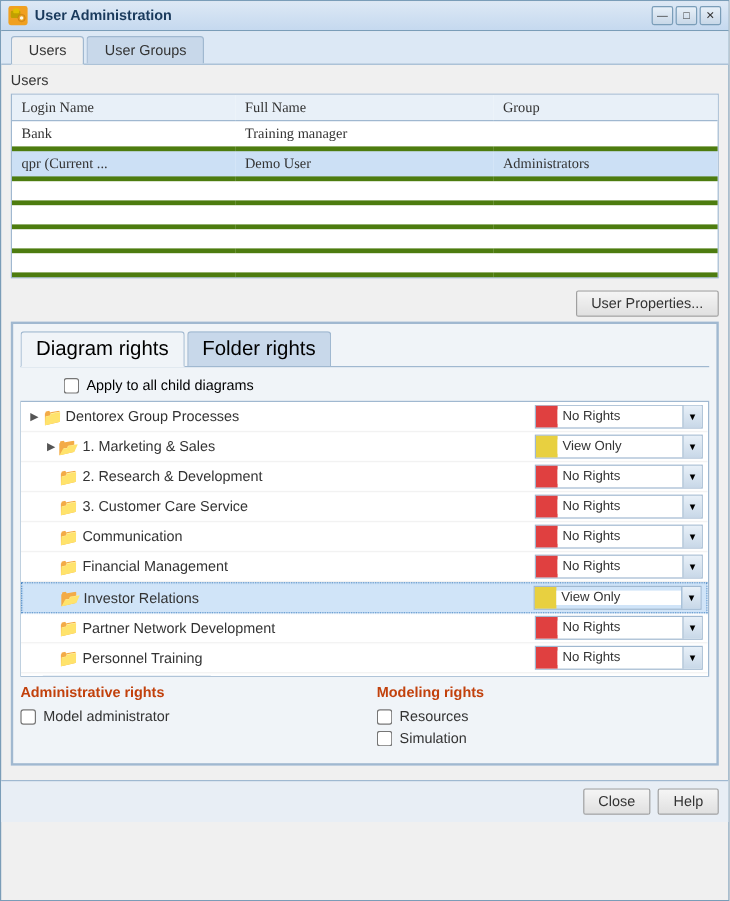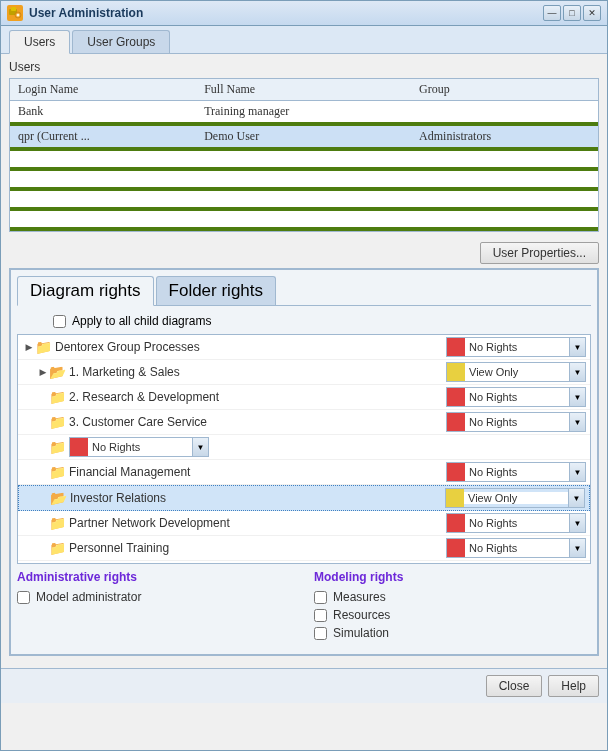--- a/index.html
+++ b/index.html
@@ -260,21 +260,21 @@
       display: flex;
       gap: 20px;
       padding: 6px 0 4px;
     }
     .admin-rights, .modeling-rights {
       flex: 1;
     }
     .bottom-label {
       font-size: 12px;
       font-weight: bold;
-      color: #6d28d9;
+      color: #c2410c;
       margin-bottom: 6px;
     }
     .checkbox-row {
       display: flex;
       align-items: center;
       gap: 6px;
       margin-bottom: 4px;
     }
     .checkbox-label {
       font-size: 12px;
@@ -447,20 +447,21 @@
           </div>
           <span style="width:4px;"></span>
         </div>
 
         <div class="tree-row">
           <span class="indent" style="width:18px;"></span>
           <span class="expander" style="color:transparent;">▶</span>
           <span class="folder-icon">
               <span class="folder-plain">📁</span>
             </span>
+          <span class="tree-label">Communication</span>
           <div class="rights-dropdown">
             <div class="rights-color red"></div>
             <span class="rights-text">No Rights</span>
             <div class="rights-arrow">▼</div>
           </div>
           <span style="width:4px;"></span>
         </div>
 
         <div class="tree-row">
           <span class="indent" style="width:18px;"></span>
@@ -540,24 +541,20 @@
           <div class="bottom-label">Administrative rights</div>
           <div class="checkbox-row">
             <input type="checkbox" class="checkbox-native" style="">
             <span class="checkbox-label">Model administrator</span>
           </div>
         </div>
         <div class="modeling-rights">
           <div class="bottom-label">Modeling rights</div>
           <div class="checkbox-row">
             <input type="checkbox" class="checkbox-native" style="">
-            <span class="checkbox-label">Measures</span>
-          </div>
-          <div class="checkbox-row">
-            <input type="checkbox" class="checkbox-native" style="">
             <span class="checkbox-label">Resources</span>
           </div>
           <div class="checkbox-row">
             <input type="checkbox" class="checkbox-native" style="">
             <span class="checkbox-label">Simulation</span>
           </div>
         </div>
       </div>
     </div>
   </div>

